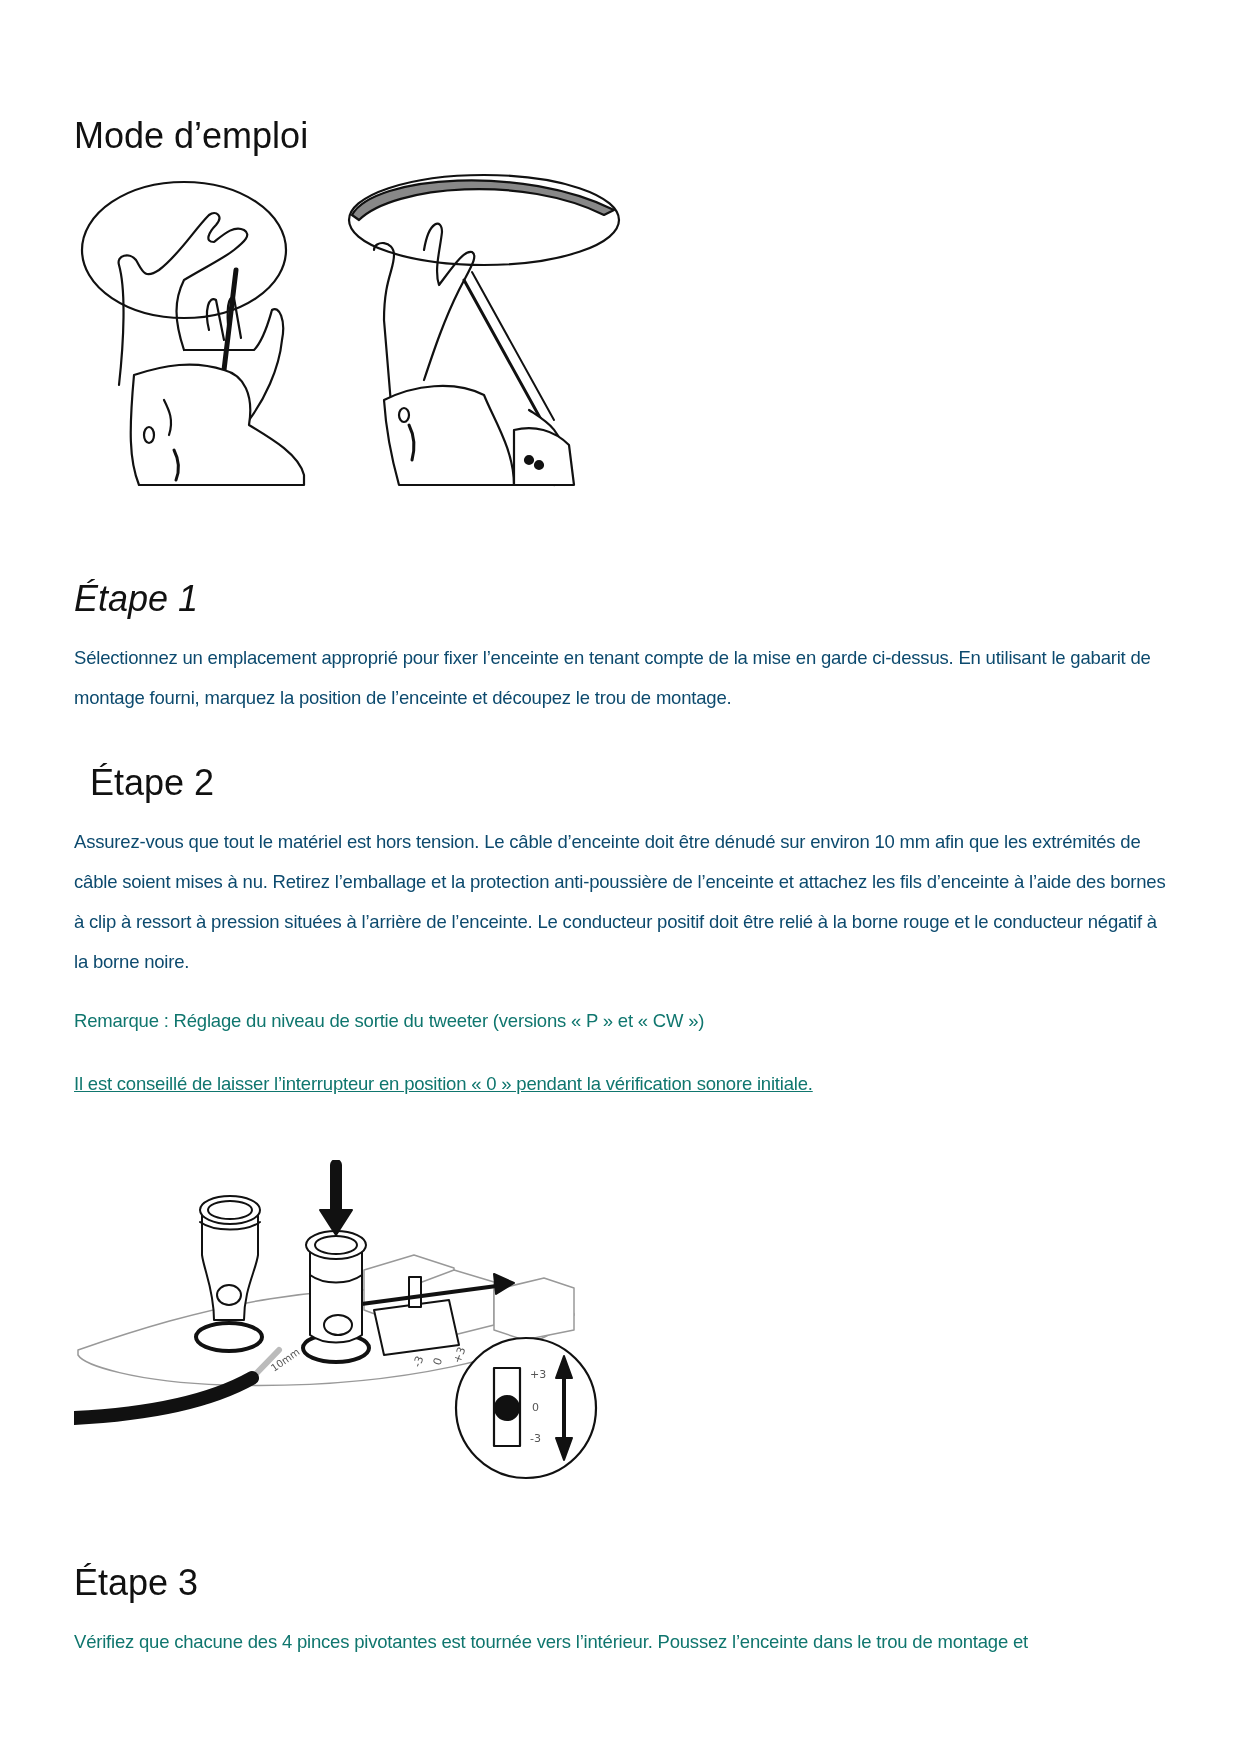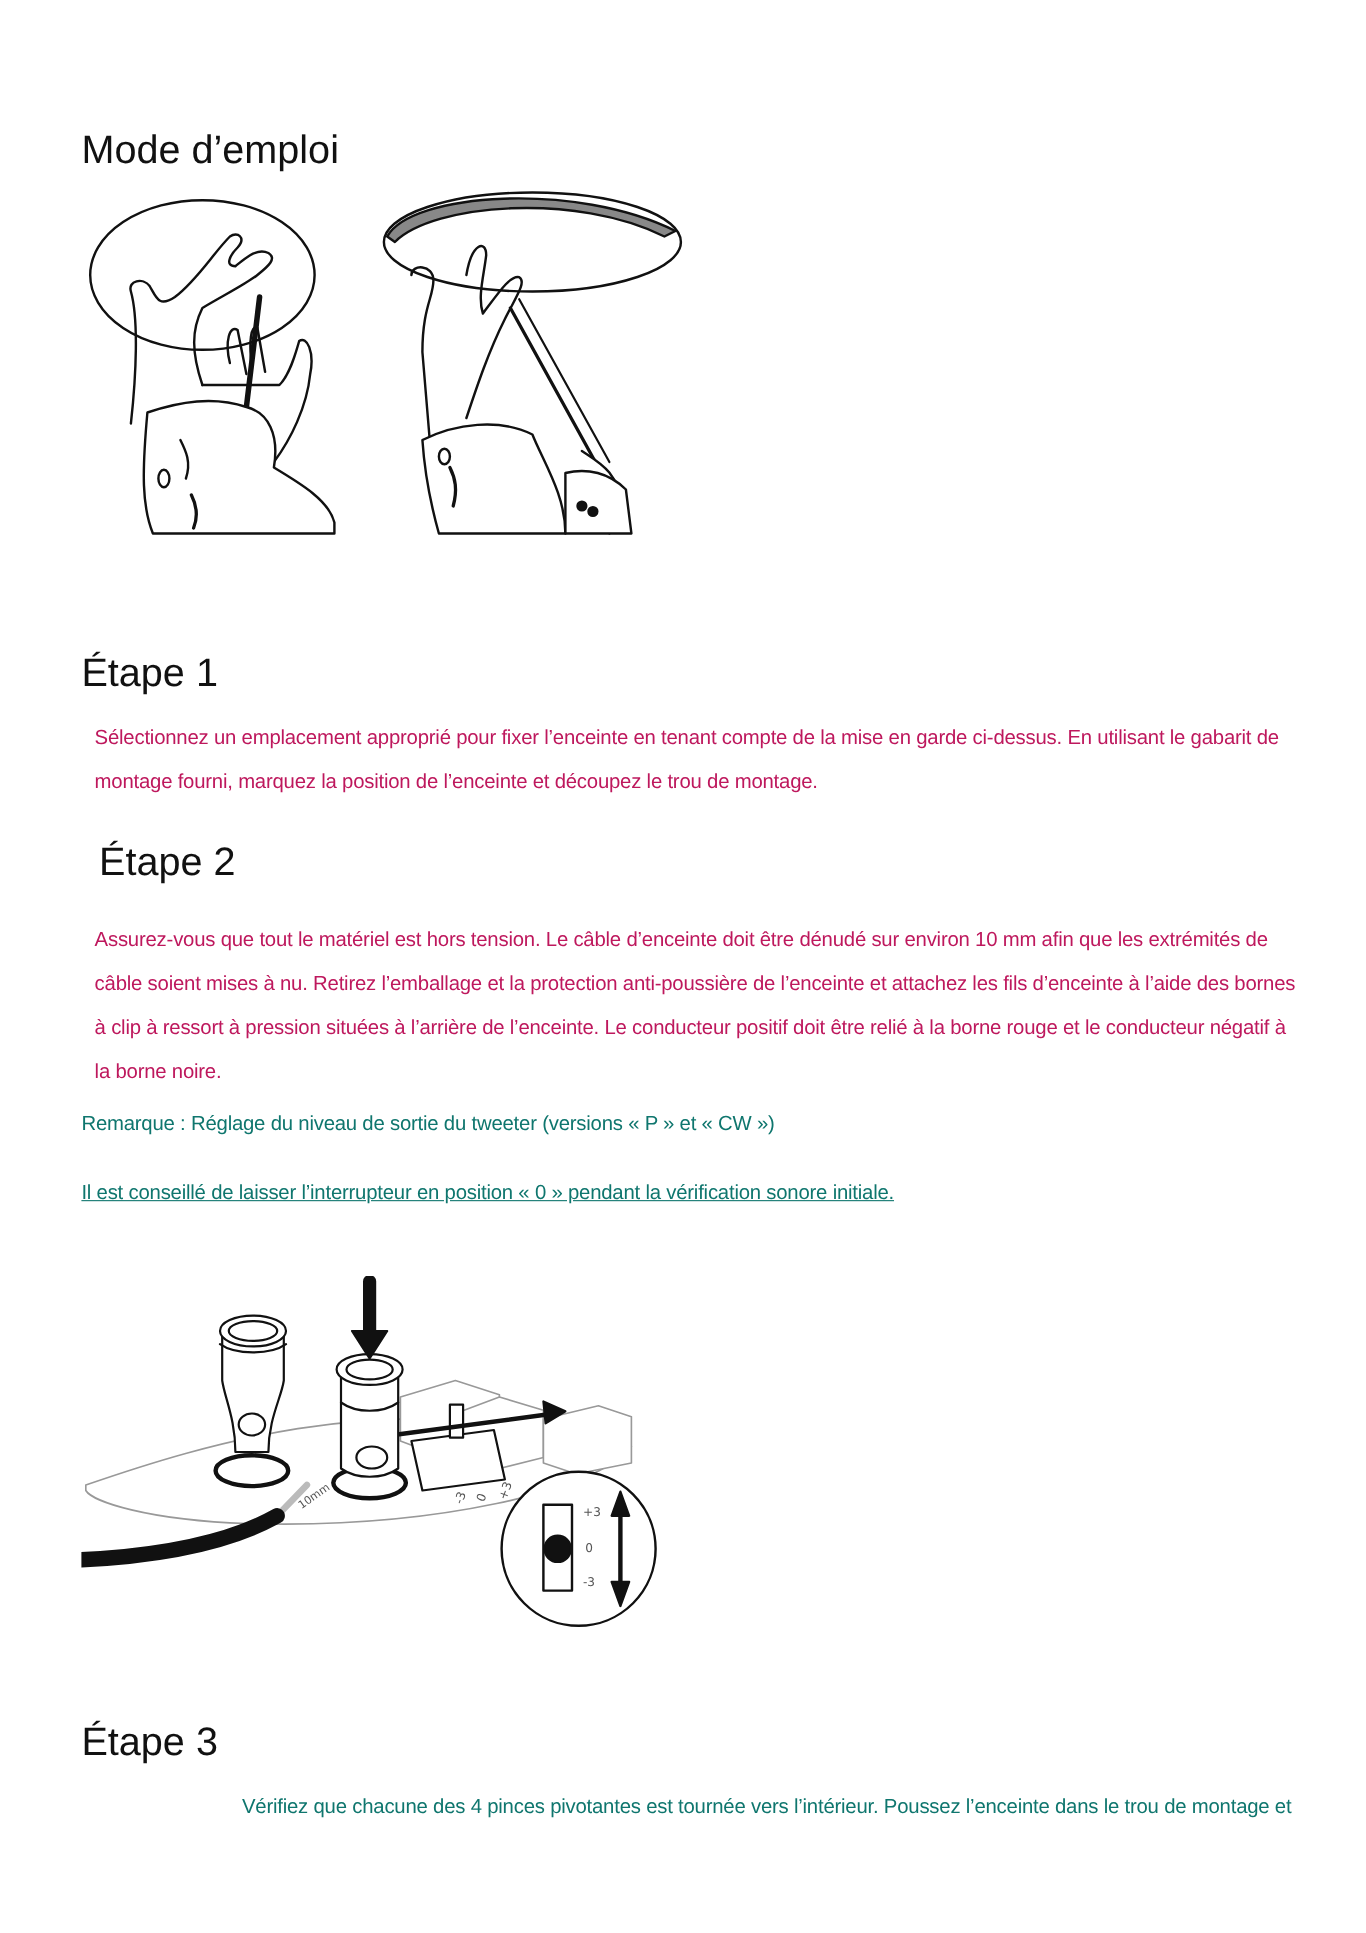--- a/index.html
+++ b/index.html
@@ -1,19 +1,19 @@
 <!DOCTYPE html>
 <html><head>
   <meta charset="utf-8">
   <style>
     html, body { margin: 0; padding: 0; background: #ffffff; }
     body { width: 1242px; height: 1757px; position: relative; overflow: hidden;
            font-family: "Liberation Sans", sans-serif; color: #111; }
     .h1 { position: absolute; left: 74px; font-size: 36px; font-weight: 400; margin: 0; line-height: 1; color: #111; }
-    .p { position: absolute; left: 74px; width: 1100px; font-size: 18.5px; line-height: 40px; margin: 12px; color: #be185d; letter-spacing: -0.2px; }
+    .p { position: absolute; left: 74px; width: 1100px; font-size: 18.5px; line-height: 40px; margin: 0; color: #0c4a6e; letter-spacing: -0.2px; }
     .p1 { position: absolute; left: 74px; width: 1100px; font-size: 18.5px; line-height: 24px; margin: 0; color: #0f766e; letter-spacing: -0.2px; }
     .fig { position: absolute; }
     svg { display: block; }
   </style>
 </head>
 <body>
 
 <h1 class="h1" style="top:118px;">Mode d’emploi</h1>
 
 <div class="fig" style="left:74px; top:170px;">
@@ -44,21 +44,21 @@
 
     <path d="M310 230 C340 215, 380 210, 410 225 C420 250, 440 280, 440 315 L325 315 C318 290, 312 260, 310 230 Z" fill="#fff"></path>
     <path d="M335 255 C340 265, 342 275, 338 290" stroke-width="3"></path>
     <ellipse cx="330" cy="245" rx="5" ry="7"></ellipse>
     <path d="M440 260 C460 255, 480 260, 495 275 L500 315 L440 315 Z" fill="#fff"></path>
     <circle cx="455" cy="290" r="4" fill="#111"></circle>
     <circle cx="465" cy="295" r="4" fill="#111"></circle>
   </svg>
 </div>
 
-<h2 class="h1" style="top:594px;">Étape 1</h2>
+<h2 class="h1" style="top:581px;font-style:italic;">Étape 1</h2>
 <p class="p" style="top:638px;">Sélectionnez un emplacement approprié pour fixer l’enceinte en tenant compte de la mise en garde ci-dessus. En utilisant le gabarit de montage fourni, marquez la position de l’enceinte et découpez le trou de montage.</p>
 
 <h2 class="h1" style="top:765px;margin-left:16px;">Étape 2</h2>
 <p class="p" style="top:822px;">Assurez-vous que tout le matériel est hors tension. Le câble d’enceinte doit être dénudé sur environ 10 mm afin que les extrémités de câble soient mises à nu. Retirez l’emballage et la protection anti-poussière de l’enceinte et attachez les fils d’enceinte à l’aide des bornes à clip à ressort à pression situées à l’arrière de l’enceinte. Le conducteur positif doit être relié à la borne rouge et le conducteur négatif à la borne noire.</p>
 <p class="p1" style="top:1009px;">Remarque : Réglage du niveau de sortie du tweeter (versions « P » et « CW »)</p>
 <p class="p1" style="top:1072px;text-decoration:underline;">Il est conseillé de laisser l’interrupteur en position « 0 » pendant la vérification sonore initiale.</p>
 
 <div class="fig" style="left:74px; top:1160px;">
   <svg width="580" height="340" viewBox="0 0 580 340" fill="none" stroke="#111" stroke-width="2" stroke-linejoin="round" stroke-linecap="round">
 
@@ -108,13 +108,13 @@
     <text x="456" y="218" font-size="11" fill="#555" stroke="none" font-family="DejaVu Sans, sans-serif">+3</text>
     <text x="458" y="251" font-size="11" fill="#555" stroke="none" font-family="DejaVu Sans, sans-serif">0</text>
     <text x="456" y="282" font-size="11" fill="#555" stroke="none" font-family="DejaVu Sans, sans-serif">-3</text>
     <path d="M490 210 L490 285" stroke-width="4"></path>
     <path d="M482 218 L490 196 L498 218 Z" fill="#111"></path>
     <path d="M482 278 L490 300 L498 278 Z" fill="#111"></path>
   </svg>
 </div>
 
 <h2 class="h1" style="top:1565px;">Étape 3</h2>
-<p class="p1" style="top:1630px;text-align:right;">Vérifiez que chacune des 4 pinces pivotantes est tournée vers l’intérieur. Poussez l’enceinte dans le trou de montage et</p>
+<p class="p1" style="top:1630px;">Vérifiez que chacune des 4 pinces pivotantes est tournée vers l’intérieur. Poussez l’enceinte dans le trou de montage et</p>
 
 </body></html>

